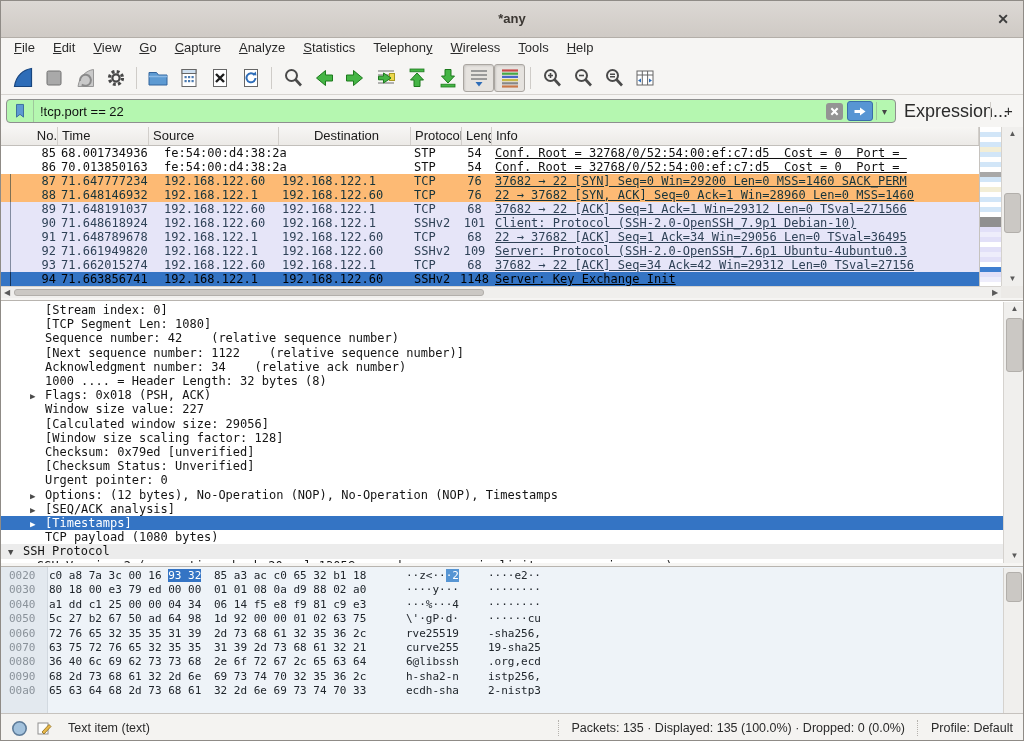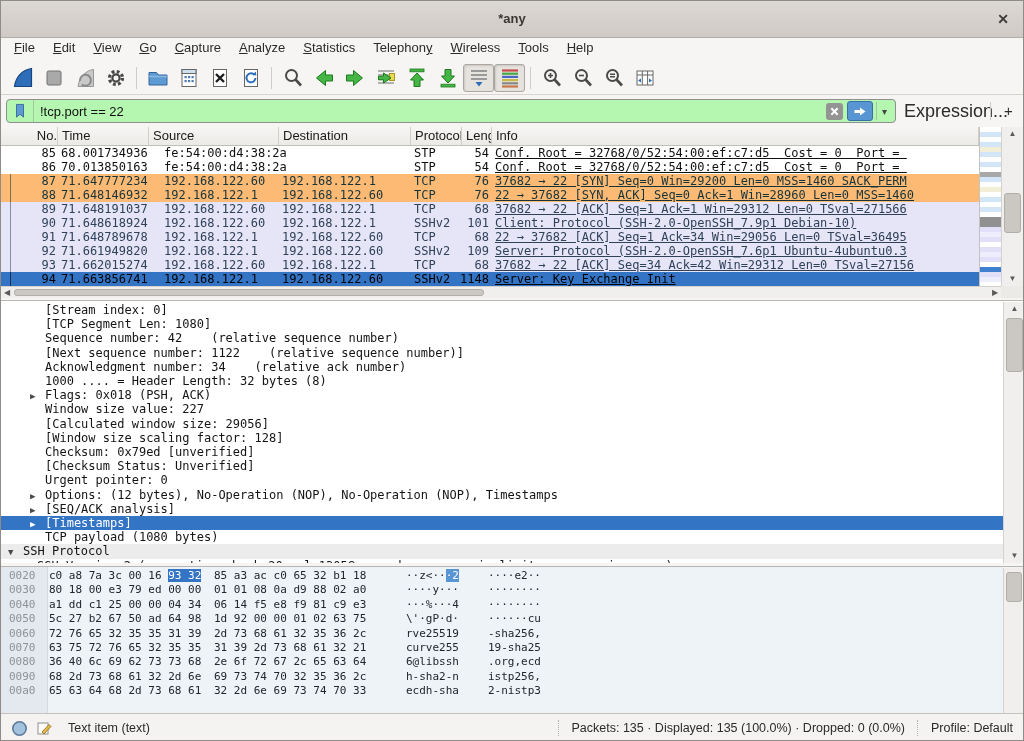--- a/index.html
+++ b/index.html
@@ -52,21 +52,21 @@
   .prow.gray{background:#fdba74;color:#16333a;}
   .prow.lavender{background:#e6e5f8;color:#2f4257;}
   .prow.selected{background:#3474c4;color:#000000;}
   .prow.rel::before{content:"";position:absolute;left:9px;top:0;bottom:0;width:1px;background:currentColor;opacity:.55;}
   .pcell{position:absolute;top:0;height:14px;overflow:hidden;}
   .c-no{left:0;width:55px;text-align:right;}
   .c-time{left:60px;width:88px;}
   .c-src{left:151px;width:126px;margin-left:12px;}
   .c-dst{left:281px;width:128px;}
   .c-proto{left:413px;width:47px;}
-  .c-len{left:459px;width:29px;text-align:right;}
+  .c-len{left:459px;width:29px;text-align:center;}
   .c-info{left:494px;width:484px;text-decoration:underline;}
   .pl-minimap{position:absolute;left:978px;top:0;width:22px;height:159px;overflow:hidden;border-left:1px solid #c6c3bf;box-sizing:border-box;}
   .pl-minimap div{width:100%;height:5px;}
   .scroll-v{position:absolute;background:#f0efed;border-left:1px solid #d5d2ce;box-sizing:border-box;}
   .scroll-arrow{position:absolute;left:0;width:100%;height:14px;text-align:center;font-size:8px;color:#5a5a5a;line-height:14px;}
   .scroll-thumb{position:absolute;left:2px;right:2px;background:#cbc8c4;border:1px solid #b2afab;border-radius:3px;box-sizing:border-box;}
   .pl-vscroll{left:1000px;top:0;width:22px;height:159px;}
   .pl-hscroll{position:absolute;left:0;top:159px;width:1000px;height:12px;background:#f0efed;border-top:1px solid #d5d2ce;box-sizing:border-box;}
   .hs-arrow{position:absolute;top:0;width:12px;height:11px;text-align:center;font-size:8px;color:#5a5a5a;line-height:11px;}
   .hs-thumb{position:absolute;left:13px;top:2px;width:470px;height:7px;background:#cbc8c4;border:1px solid #b2afab;border-radius:3px;box-sizing:border-box;}
@@ -293,21 +293,21 @@
     <span class="expression-label">Expression...</span>
     <span class="filter-sep"></span>
     <span class="add-filter">+</span>
   </div>
 
   <div class="packetlist">
     <div class="pl-header">
         <div class="hcell" style="left: 0px; width: 57px; text-align: right;">No.</div>
         <div class="hcell" style="left: 57px; width: 91px;">Time</div>
         <div class="hcell" style="left: 148px; width: 130px;">Source</div>
-        <div class="hcell" style="left: 278px; width: 132px;">Destination</div>
+        <div class="hcell" style="left: 278px; width: 132px; text-align: center;">Destination</div>
         <div class="hcell" style="left: 410px; width: 51px;">Protocol</div>
         <div class="hcell" style="left: 461px; width: 30px;">Length</div>
         <div class="hcell" style="left: 491px; width: 487px;">Info</div>
       </div>
     <div class="pl-rows">
         <div class="prow plain" style="top: 0px;"><span class="pcell c-no">85</span><span class="pcell c-time">68.001734936</span><span class="pcell c-src">fe:54:00:d4:38:2a</span><span class="pcell c-dst"></span><span class="pcell c-proto">STP</span><span class="pcell c-len">54</span><span class="pcell c-info">Conf. Root = 32768/0/52:54:00:ef:c7:d5  Cost = 0  Port = </span></div>
         <div class="prow plain" style="top: 14px;"><span class="pcell c-no">86</span><span class="pcell c-time">70.013850163</span><span class="pcell c-src">fe:54:00:d4:38:2a</span><span class="pcell c-dst"></span><span class="pcell c-proto">STP</span><span class="pcell c-len">54</span><span class="pcell c-info">Conf. Root = 32768/0/52:54:00:ef:c7:d5  Cost = 0  Port = </span></div>
         <div class="prow gray rel" style="top: 28px;"><span class="pcell c-no">87</span><span class="pcell c-time">71.647777234</span><span class="pcell c-src">192.168.122.60</span><span class="pcell c-dst">192.168.122.1</span><span class="pcell c-proto">TCP</span><span class="pcell c-len">76</span><span class="pcell c-info">37682 → 22 [SYN] Seq=0 Win=29200 Len=0 MSS=1460 SACK_PERM</span></div>
         <div class="prow gray rel" style="top: 42px;"><span class="pcell c-no">88</span><span class="pcell c-time">71.648146932</span><span class="pcell c-src">192.168.122.1</span><span class="pcell c-dst">192.168.122.60</span><span class="pcell c-proto">TCP</span><span class="pcell c-len">76</span><span class="pcell c-info">22 → 37682 [SYN, ACK] Seq=0 Ack=1 Win=28960 Len=0 MSS=1460</span></div>
         <div class="prow lavender rel" style="top: 56px;"><span class="pcell c-no">89</span><span class="pcell c-time">71.648191037</span><span class="pcell c-src">192.168.122.60</span><span class="pcell c-dst">192.168.122.1</span><span class="pcell c-proto">TCP</span><span class="pcell c-len">68</span><span class="pcell c-info">37682 → 22 [ACK] Seq=1 Ack=1 Win=29312 Len=0 TSval=271566</span></div>

